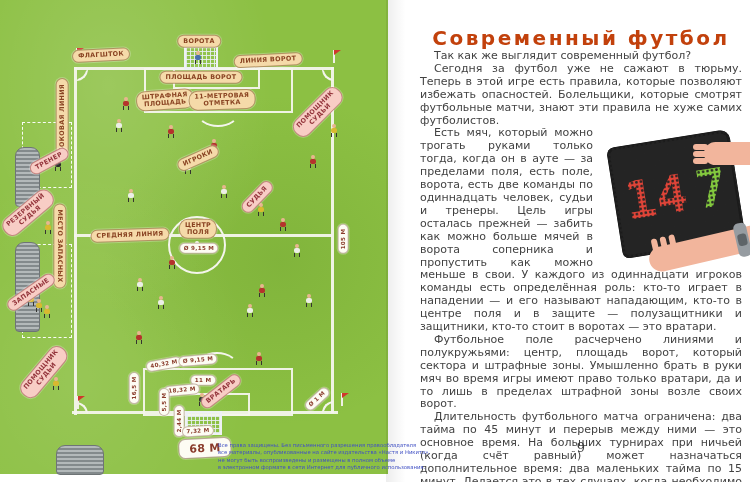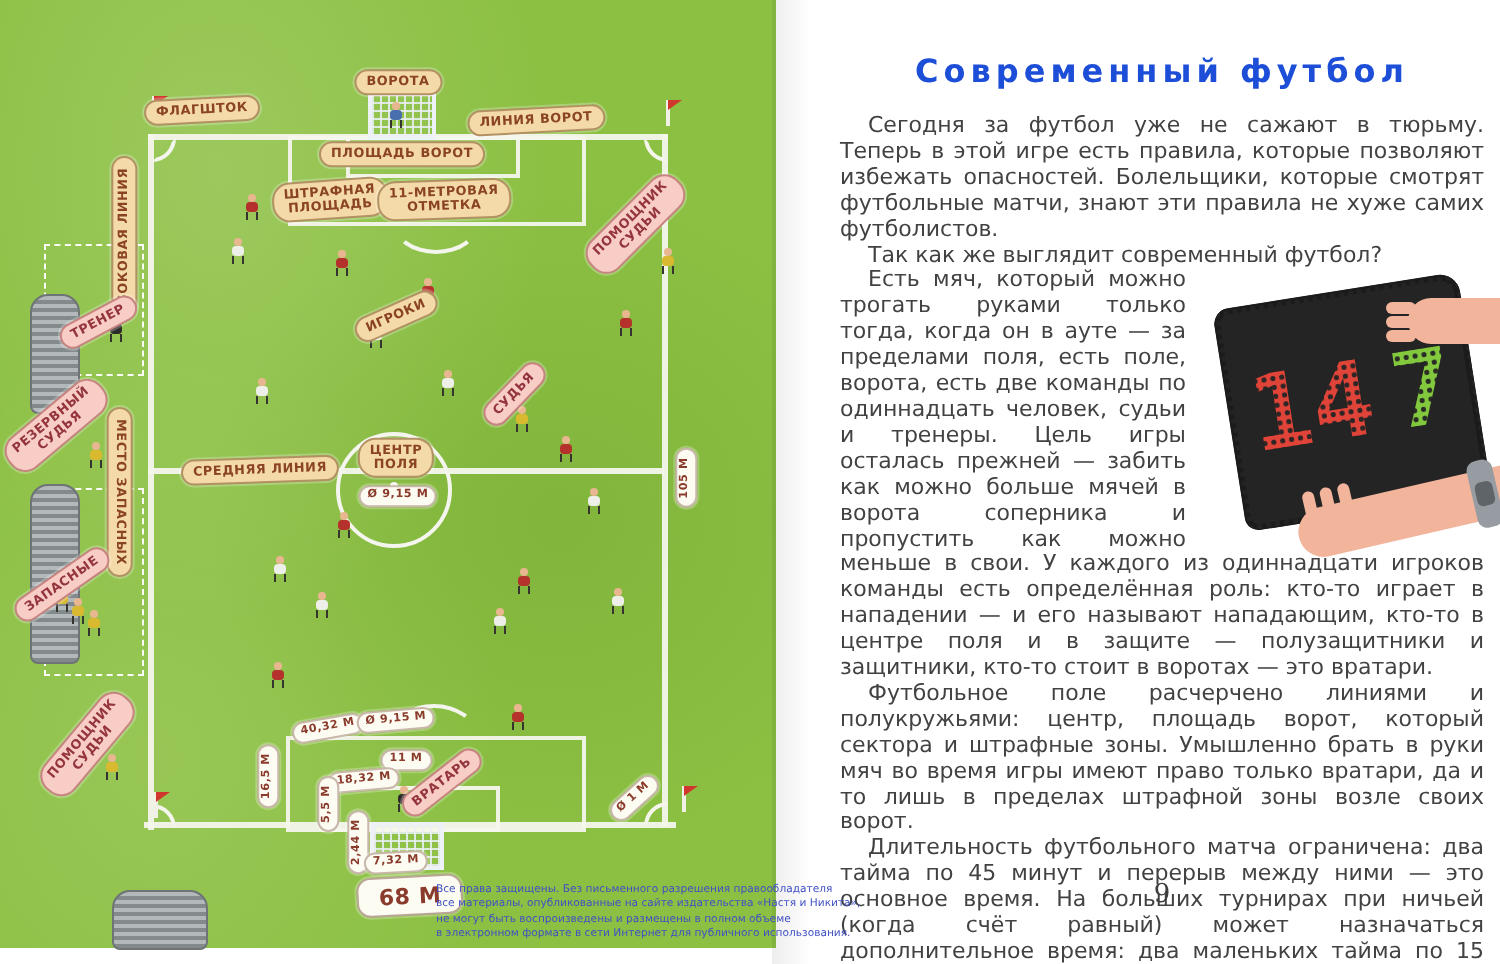--- a/index.html
+++ b/index.html
@@ -54,21 +54,21 @@
   .flag .pennant{position:absolute;left:1px;top:0;width:0;height:0;
     border-top:5px solid #d0372c;border-right:7px solid transparent;}
   
   .copyright{position:absolute;left:218px;top:442px;width:255px;font-size:5.3px;line-height:1.38;
     color:#4050c4;white-space:pre-line;z-index:6;}
   
   .gutter{position:absolute;left:386px;top:0;width:30px;height:482px;
     background:linear-gradient(90deg, rgba(0,0,0,.07), rgba(0,0,0,0) 65%);}
   
   .page-right{position:absolute;left:420px;top:0;width:322px;height:482px;color:#424242;}
-  .title{margin:26px 0 12px 0;text-align:center;color:#1d4ed8;font-size:16px;font-weight:bold;
+  .title{margin:26px 0 0 0;text-align:center;color:#c2410c;font-size:20px;font-weight:bold;
     letter-spacing:2.5px;font-family:"DejaVu Sans",sans-serif;}
   .para{margin:0;font-size:11px;line-height:12.9px;text-align:justify;text-indent:14px;}
   .q{text-align:left;}
   .page-number{position:absolute;left:0;top:440px;width:100%;text-align:center;
     font-size:13px;color:#3d3d3d;font-family:"DejaVu Serif",serif;}
   
   .board-illustration{float:right;width:150px;height:134px;margin:3px -10px 4px 9px;position:relative;}
   .board{position:absolute;left:12px;top:8px;width:124px;height:112px;background:#242424;
     border-radius:8px 10px 9px 7px;transform:rotate(-9deg);z-index:2;
     display:flex;align-items:center;justify-content:center;gap:9px;
@@ -323,22 +323,22 @@
 
 <div class="copyright">Все права защищены. Без письменного разрешения правообладателя
 все материалы, опубликованные на сайте издательства «Настя и Никита»,
 не могут быть воспроизведены и размещены в полном объеме
 в электронном формате в сети Интернет для публичного использования.</div>
 <div class="gutter"></div>
 
 <div class="page-right">
   <h1 class="title">Современный футбол</h1>
 
+  <p class="para q">Так как же выглядит современный футбол?</p>
   <p class="para">Сегодня за футбол уже не сажают в тюрьму. Теперь в этой игре есть правила, которые позволяют избежать опасностей. Болельщики, которые смотрят футбольные матчи, знают эти правила не хуже самих футболистов.</p>
-  <p class="para q">Так как же выглядит современный футбол?</p>
 
   <div class="board-illustration">
     <div class="hand-top">
       <span class="f" style="top:2px;"></span>
       <span class="f" style="top:9px;"></span>
       <span class="f" style="top:16px;"></span>
     </div>
     <div class="board">
       <span class="digits red">14</span>
       <span class="digits green">7</span>

